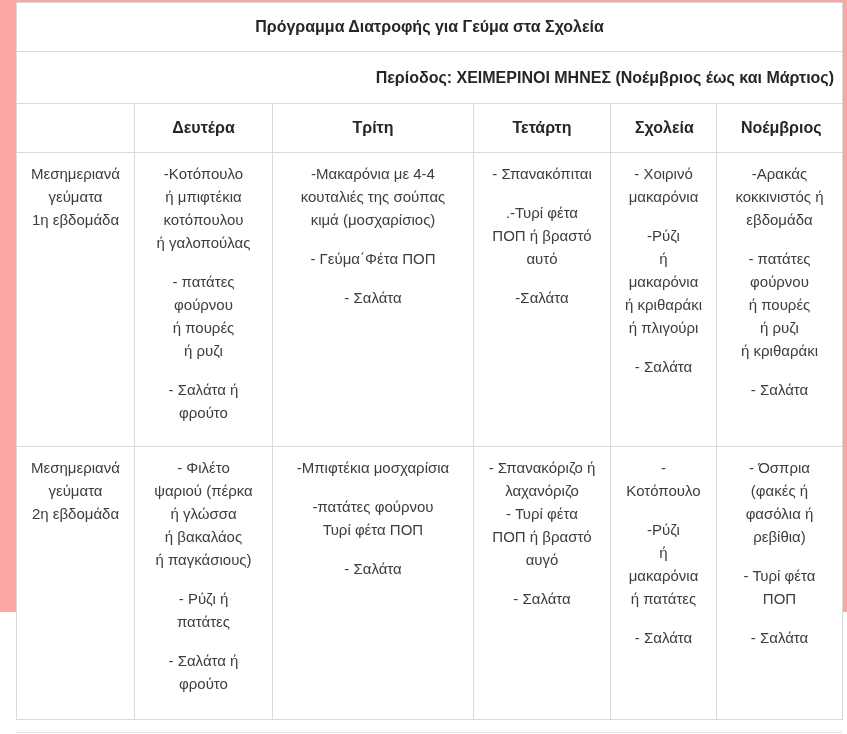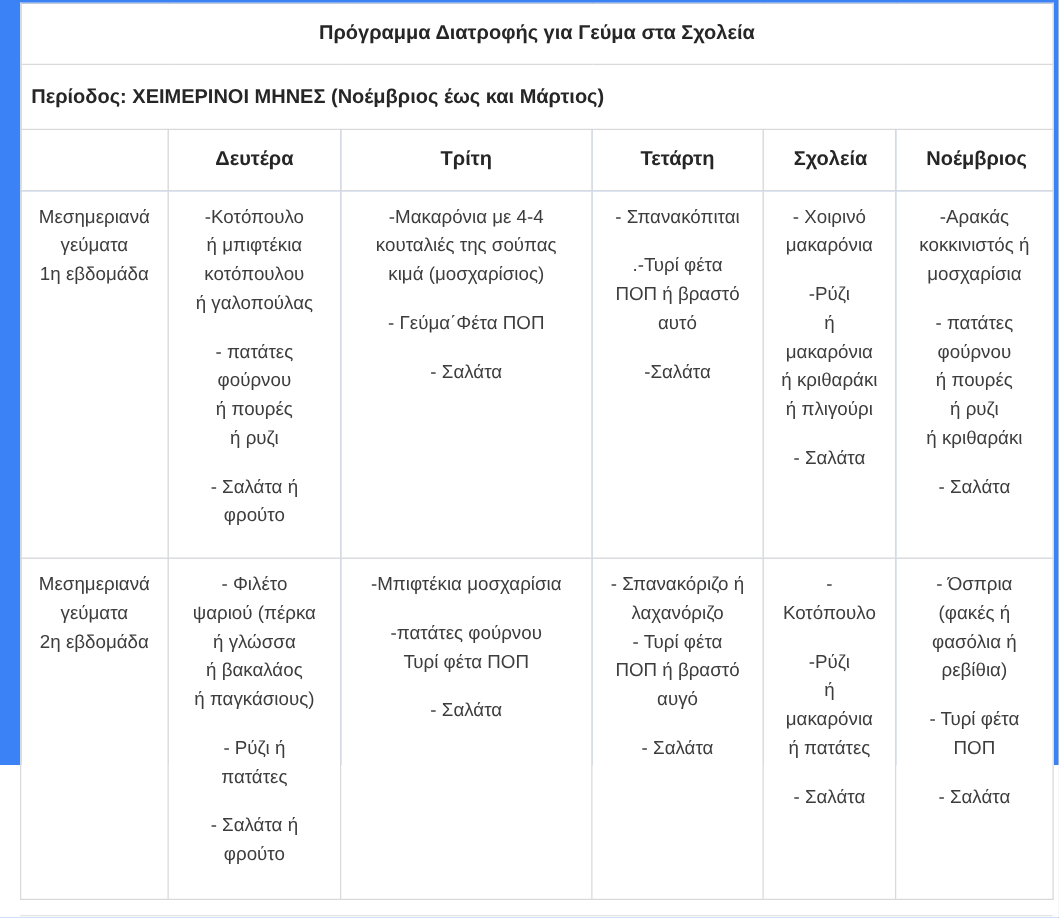--- a/index.html
+++ b/index.html
@@ -8,21 +8,21 @@
     background: #ffffff;
     width: 847px;
     height: 734px;
     overflow: hidden;
     font-family: "Liberation Sans", "DejaVu Sans", sans-serif;
   }
   .page {
     position: relative;
     width: 847px;
     height: 612px;
-    background: #3b82f6;
+    background: #fca5a5;
   }
   .table-wrap {
     position: absolute;
     left: 16px;
     top: 2px;
   }
   table.menu-table {
     border-collapse: collapse;
     table-layout: fixed;
     width: 826px;
@@ -37,21 +37,21 @@
     height: 49px;
     text-align: center;
     vertical-align: middle;
     font-size: 16px;
     font-weight: bold;
     color: #262626;
     padding: 4px 8px;
   }
   .period-cell {
     height: 52px;
-    text-align: left;
+    text-align: right;
     vertical-align: middle;
     font-size: 16px;
     font-weight: bold;
     color: #262626;
     padding: 4px 8px;
   }
   th.day-header {
     height: 49px;
     text-align: center;
     vertical-align: middle;
@@ -156,21 +156,21 @@
               <p class="para">-Ρύζι
 ή
 μακαρόνια
 ή κριθαράκι
 ή πλιγούρι</p>
               <p class="para">- Σαλάτα</p>
             </td>
           <td class="menu-cell">
               <p class="para">-Αρακάς
 κοκκινιστός ή
-μοσχαρίσια</p>
+εβδομάδα</p>
               <p class="para">- πατάτες
 φούρνου
 ή πουρές
 ή ρυζι
 ή κριθαράκι</p>
               <p class="para">- Σαλάτα</p>
             </td>
         </tr>
         <tr class="week-row-2">
           <td class="label-cell">

